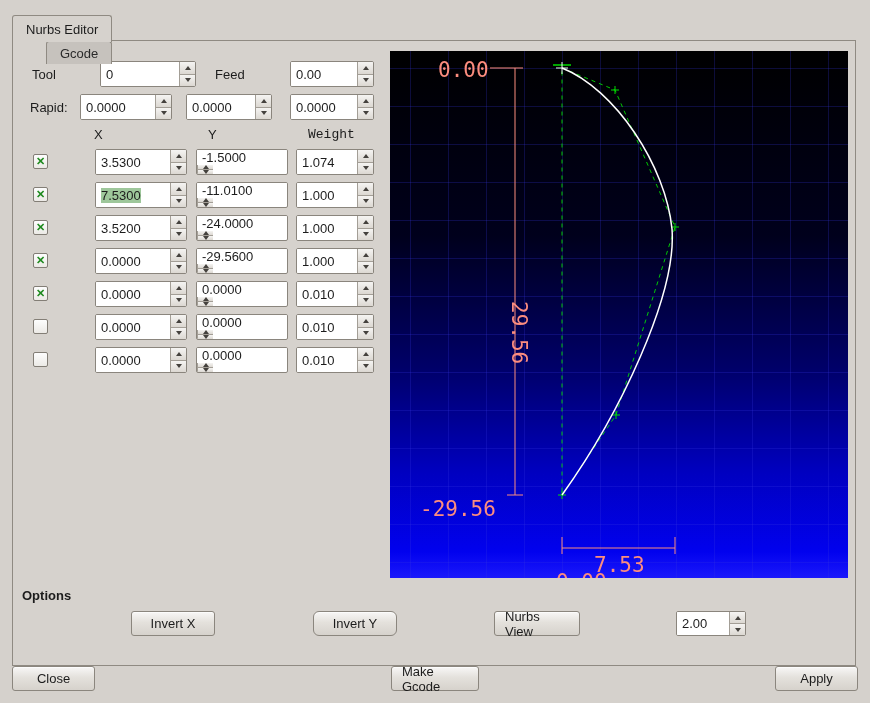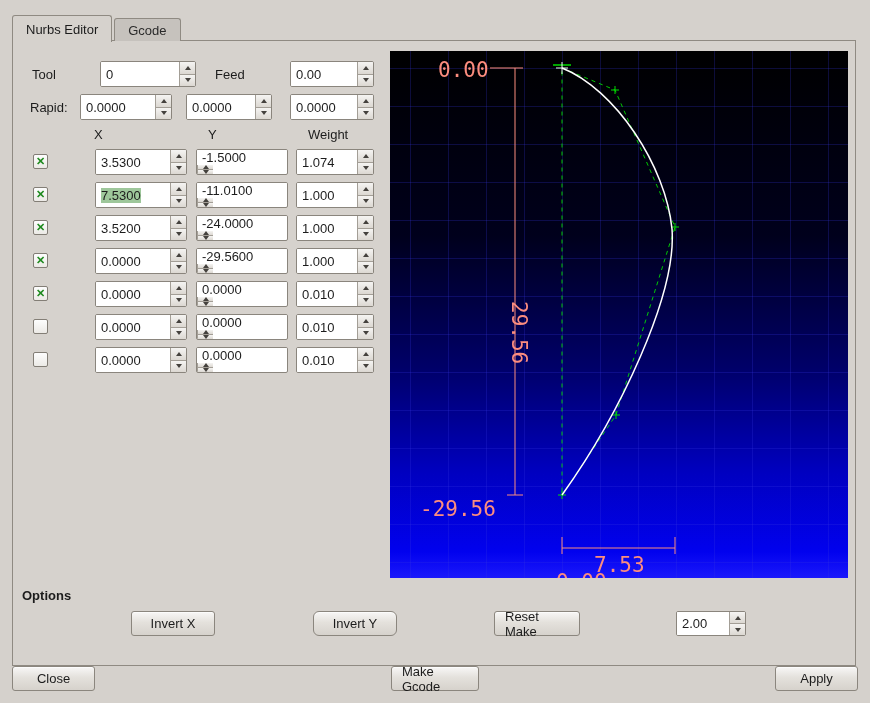--- a/index.html
+++ b/index.html
@@ -3,21 +3,21 @@
 <meta charset="utf-8">
 <style>
   * { box-sizing: border-box; }
   html,body { margin:0; padding:0; }
   body {
     width:870px; height:703px; position:relative; overflow:hidden;
     background:#d5d1cc; font-family:"Liberation Sans", sans-serif;
     font-size:13px; color:#1c1c1c;
   }
   
-  .tabs { position:absolute; left:12px; top:14px; display:flex; align-items:flex-end; z-index:3; }
+  .tabs { position:absolute; left:12px; top:14px; display:flex; align-items:flex-end; z-index:3;flex-direction:column; }
   .tab { display:flex; align-items:center; padding:0 13px; border:1px solid #8f8a82;
          border-bottom:none; border-radius:3px 3px 0 0; cursor:default; }
   .tab.active { height:27px; background:#d6d2cd; position:relative; top:1px; }
   .tab.inactive { height:23px; background:#c6c2bd; margin-left:2px; color:#2a2a2a; }
   
   .panel { position:absolute; left:12px; top:40px; width:844px; height:626px;
            border:1px solid #8f8a82; background:#d6d2cd; z-index:1; }
   .lbl { position:absolute; white-space:nowrap; }
   
   .spin { position:absolute; height:26px; display:flex; border:1px solid #8a857d;
@@ -135,21 +135,21 @@
           <span class="arr"></span>
         </div>
       <div class="sb down">
           <span class="arr"></span>
         </div>
     </div>
   </div>
 
   <div class="lbl" style="left:81px; top:86px;">X</div>
   <div class="lbl" style="left:195px; top:86px;">Y</div>
-  <div class="lbl" style="left:295px; top:86px;">Weight</div>
+  <div class="lbl" style="left:295px; top:86px;font-family:Liberation Mono, monospace;">Weight</div>
 
   <div class="row" style="top:108px;">
     <div class="checkbox checked">
         <span class="mark">✕</span>
       </div>
     <div class="spin sx">
       <div class="entry">
           <span class="val">3.5300</span>
         </div>
       <div class="btns">
@@ -499,21 +499,21 @@
   </div>
 
   <div class="opt-title">Options</div>
   <div class="btn" style="left:118px; top:570px; width:84px;">
     <span>Invert X</span>
   </div>
   <div class="btn" style="left:300px; top:570px; width:84px;border-radius:6px;">
     <span>Invert Y</span>
   </div>
   <div class="btn" style="left:481px; top:570px; width:86px;">
-    <span>Reset Make</span>
+    <span>Nurbs View</span>
   </div>
   <div class="spin" style="left:663px; top:570px; width:70px; height:25px;">
     <div class="entry">
         <span class="val">2.00</span>
       </div>
     <div class="btns">
       <div class="sb up">
           <span class="arr"></span>
         </div>
       <div class="sb down">

